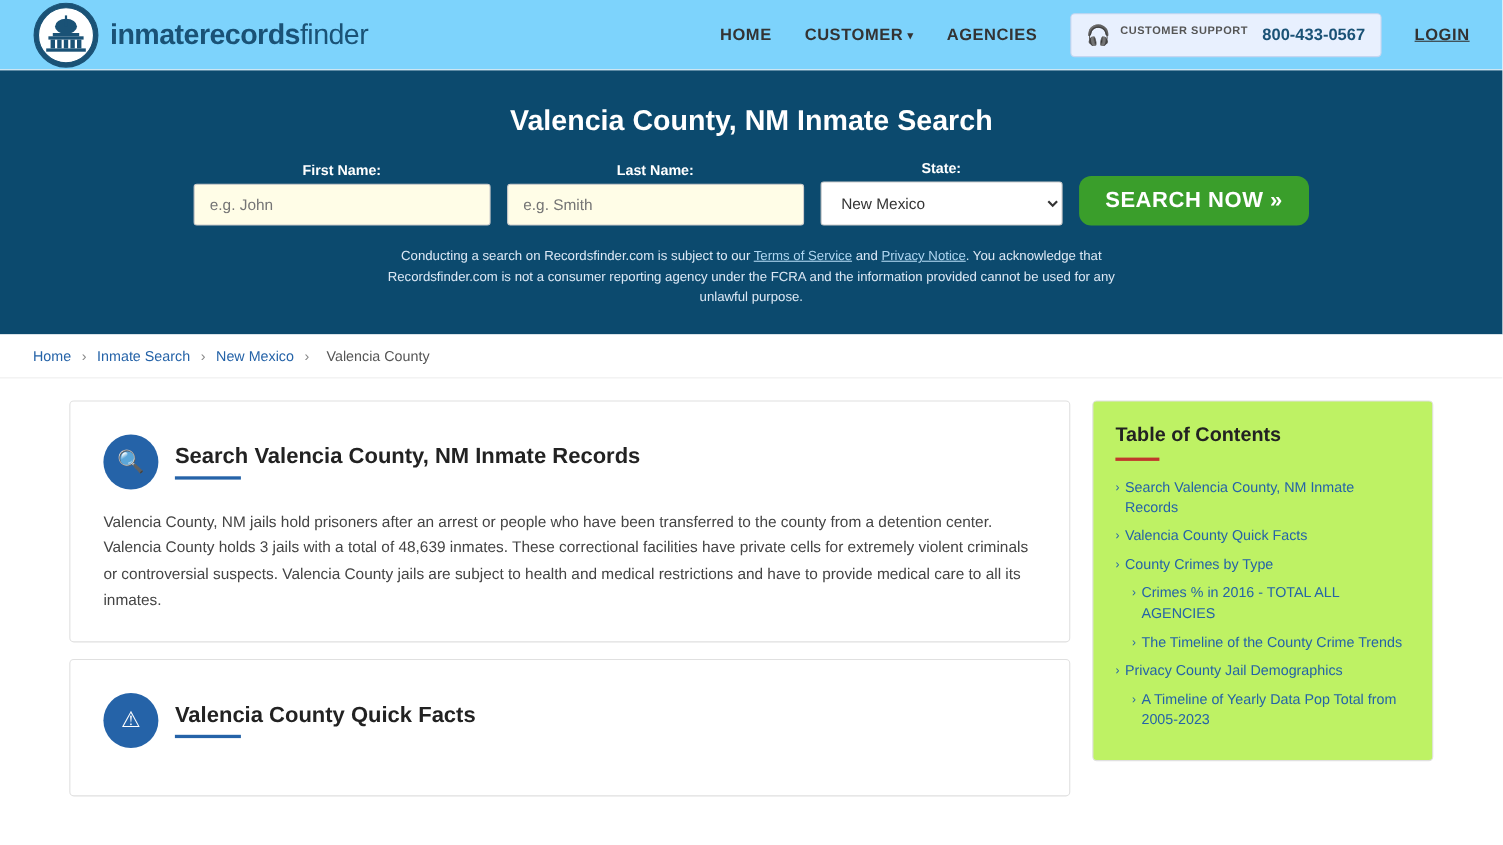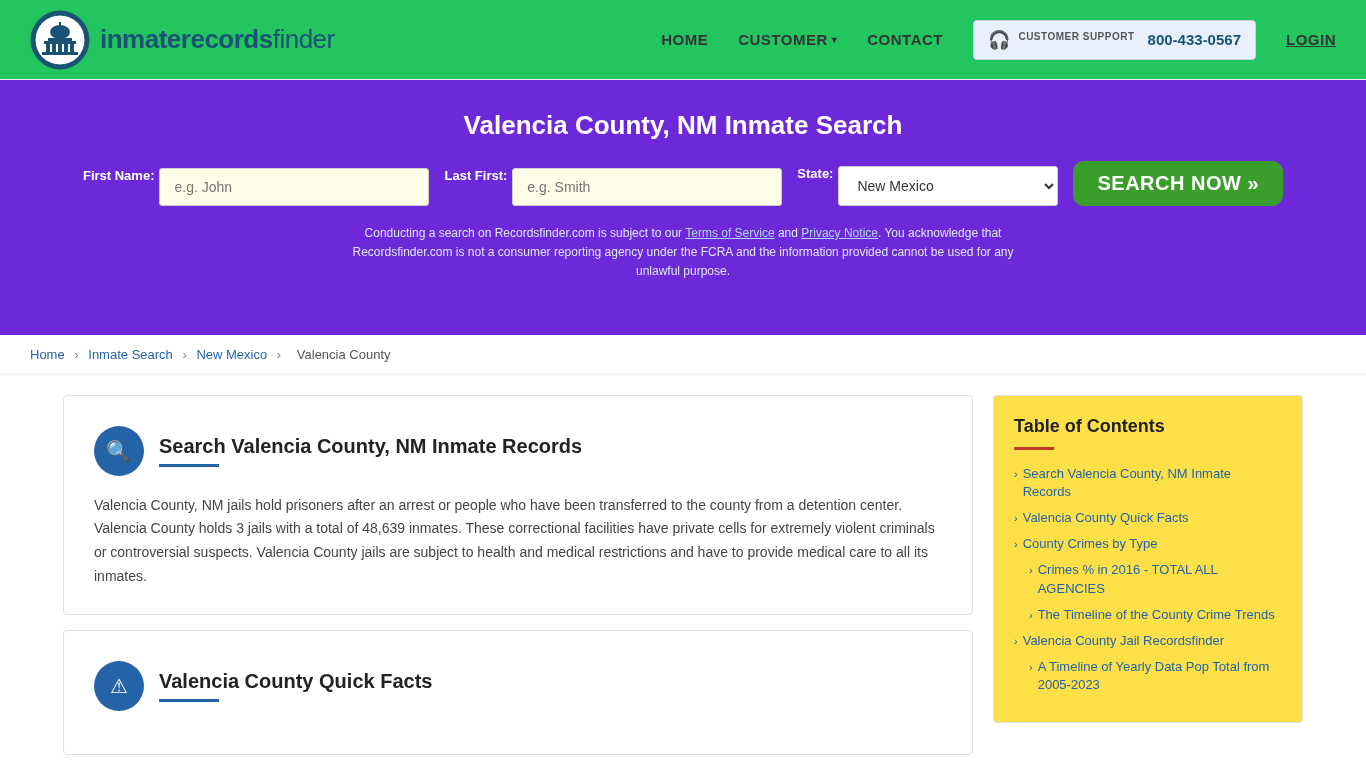--- a/index.html
+++ b/index.html
@@ -4,23 +4,23 @@
   <style>
     * { margin: 0; padding: 0; box-sizing: border-box; }
     body { font-family: Arial, sans-serif; font-size: 14px; color: #333; background: #fff; }
 
     
     .header {
       display: flex;
       align-items: center;
       justify-content: space-between;
       padding: 10px 30px;
-      background: #22c55e;
+      background: #7dd3fc;
       border-bottom: 1px solid #eee;
-      height: 80px;
+      height: 64px;
     }
     .logo-area {
       display: flex;
       align-items: center;
       gap: 10px;
     }
     .logo-icon {
       width: 60px;
       height: 60px;
     }
@@ -89,40 +89,41 @@
     .login-btn {
       font-size: 15px;
       font-weight: 700;
       color: #333;
       cursor: pointer;
       letter-spacing: 0.5px;
     }
 
     
     .hero {
-      background: #6d28d9;
-      padding: 30px 40px 53px;
+      background: #0c4a6e;
+      padding: 30px 40px 23px;
       text-align: center;
     }
     .hero-title {
       color: #fff;
       font-size: 26px;
       font-weight: 700;
       margin-bottom: 20px;
     }
     .search-form {
       display: flex;
       align-items: flex-end;
       justify-content: center;
       gap: 15px;
       margin-bottom: 18px;
     }
     .form-group {
       display: flex;
-      align-items: flex-start;
+      flex-direction: column;
+      align-items: center;
       gap: 5px;
     }
     .form-label {
       color: #fff;
       font-size: 13px;
       font-weight: 600;
     }
     .form-input {
       width: 270px;
       padding: 10px 14px;
@@ -259,21 +260,21 @@
     
     .content-right {
       width: 310px;
       flex-shrink: 0;
     }
 
     .toc-box {
       border: 1px solid #e0e0e0;
       border-radius: 4px;
       padding: 20px;
-      background: #fde047;
+      background: #bef264;
     }
 
     .toc-title {
       font-size: 18px;
       font-weight: 700;
       color: #222;
       margin-bottom: 10px;
     }
 
     .toc-divider {
@@ -346,21 +347,21 @@
 
   <nav class="nav">
     <a class="nav-item" href="#">
       <span>HOME</span>
     </a>
     <a class="nav-item nav-records" href="#">
       <span>CUSTOMER</span>
       <span class="chevron">▾</span>
     </a>
     <a class="nav-item" href="#">
-      <span>CONTACT</span>
+      <span>AGENCIES</span>
     </a>
     <div class="support-box">
       <span class="support-icon">🎧</span>
       <div class="support-text">
         <span class="support-label">CUSTOMER SUPPORT</span>
         <span class="support-number">800-433-0567</span>
       </div>
     </div>
     <a class="login-btn" href="#">
       <span>LOGIN</span>
@@ -369,21 +370,21 @@
 </header>
 
 <section class="hero">
   <h1 class="hero-title">Valencia County, NM Inmate Search</h1>
   <div class="search-form">
     <div class="form-group">
       <label class="form-label">First Name:</label>
       <input class="form-input" type="text" placeholder="e.g. John" style="">
     </div>
     <div class="form-group">
-      <label class="form-label">Last First:</label>
+      <label class="form-label">Last Name:</label>
       <input class="form-input" type="text" placeholder="e.g. Smith" style="">
     </div>
     <div class="form-group">
       <label class="form-label">State:</label>
       <select class="form-select">
         <option>New Mexico</option>
       </select>
     </div>
     <button class="search-btn">SEARCH NOW »</button>
   </div>
@@ -464,21 +465,21 @@
         </li>
         <li class="toc-item sub">
           <a href="#">
             <span class="toc-arrow">›</span>
             <span>The Timeline of the County Crime Trends</span>
           </a>
         </li>
         <li class="toc-item">
           <a href="#">
             <span class="toc-arrow">›</span>
-            <span>Valencia County Jail Recordsfinder</span>
+            <span>Privacy County Jail Demographics</span>
           </a>
         </li>
         <li class="toc-item sub">
           <a href="#">
             <span class="toc-arrow">›</span>
             <span>A Timeline of Yearly Data Pop Total from 2005-2023</span>
           </a>
         </li>
       </ul>
     </div>

